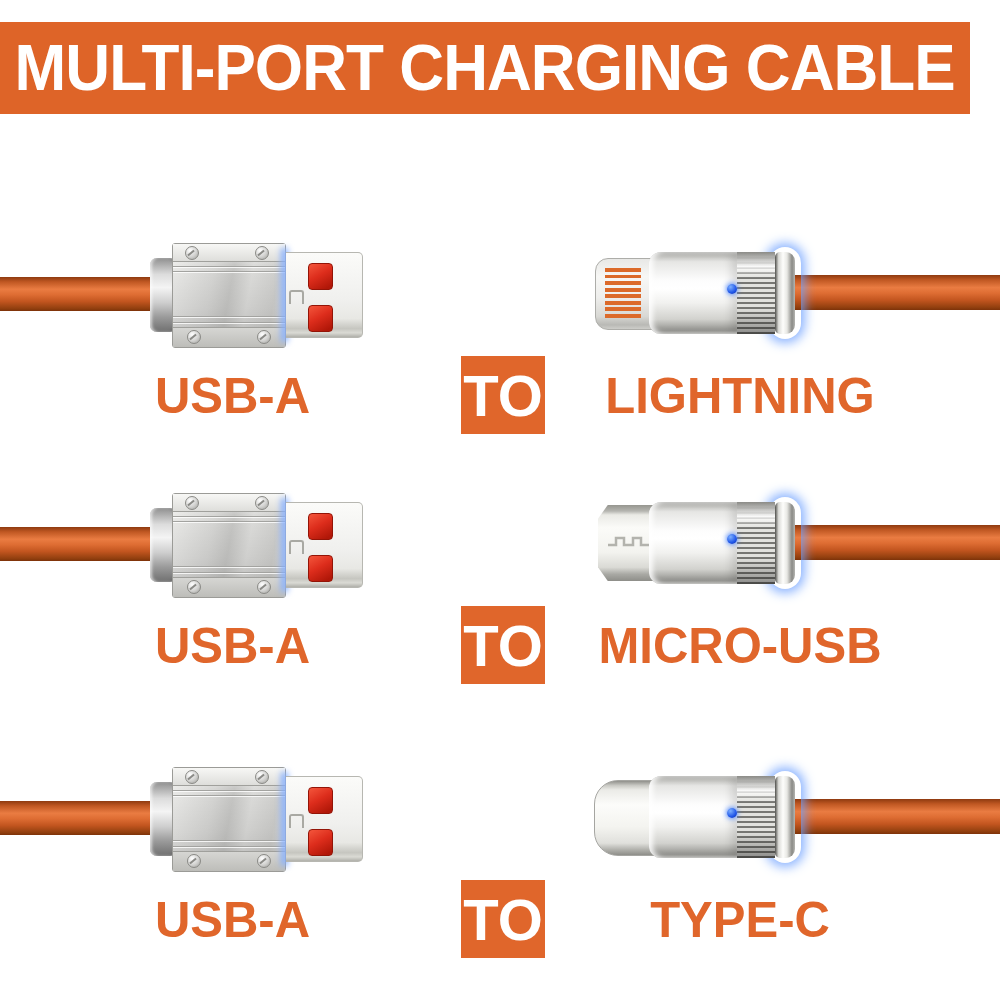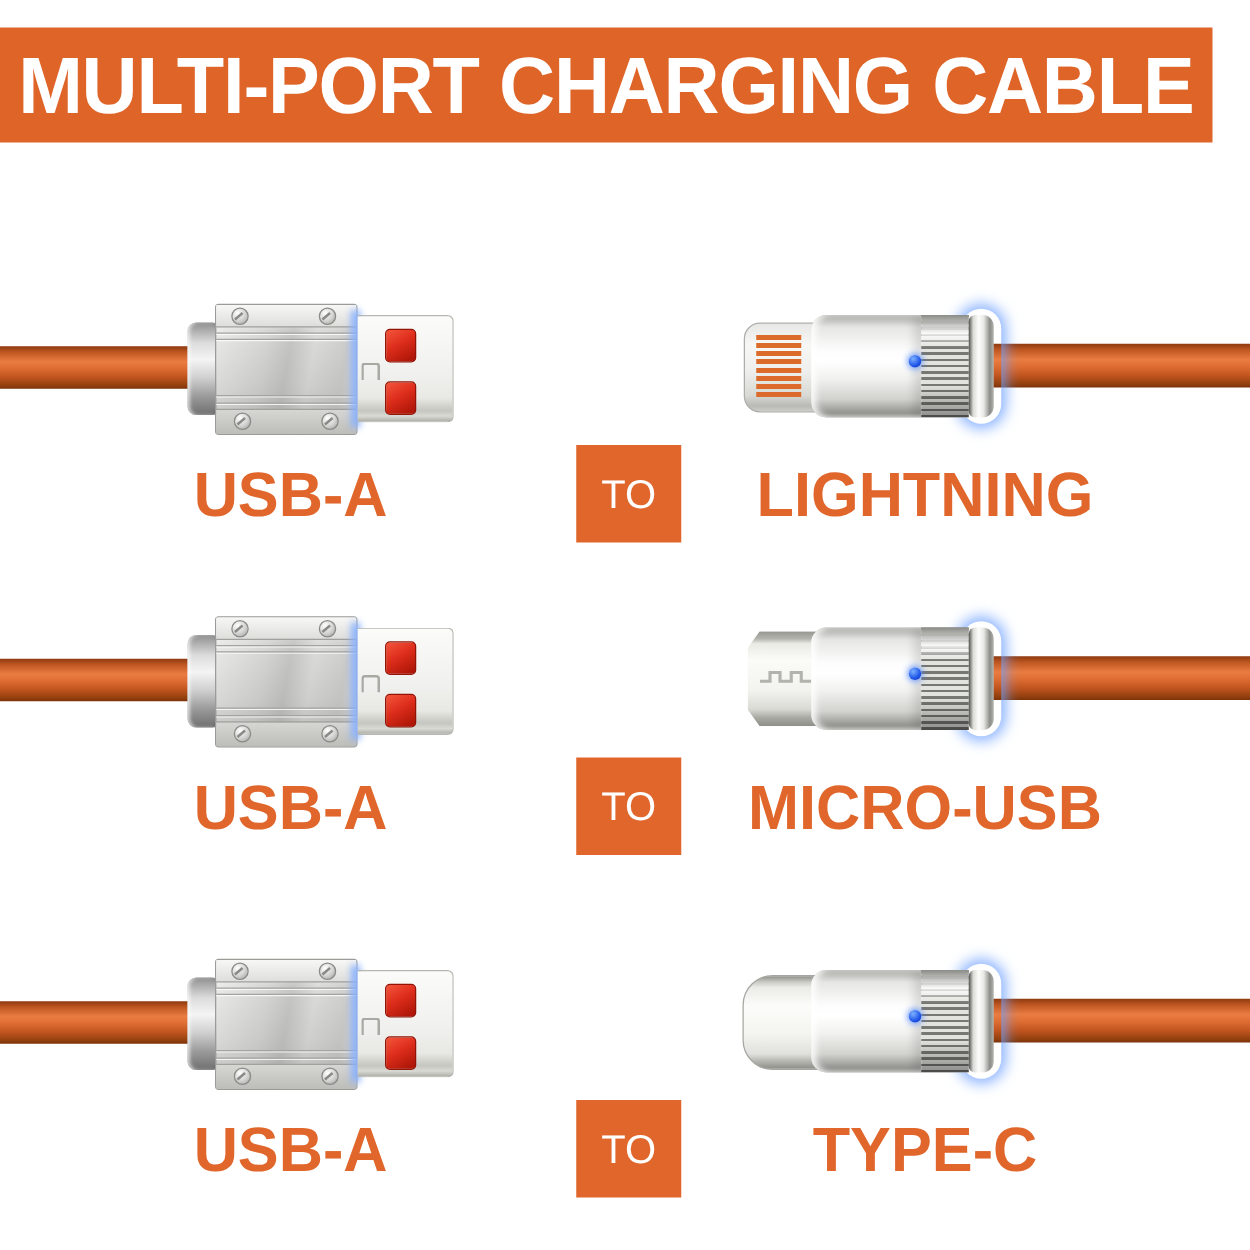--- a/index.html
+++ b/index.html
@@ -98,21 +98,21 @@
 
   
   .labels{position:absolute;left:0;top:128px;width:1000px;height:80px;}
   .lbl{position:absolute;top:0;height:80px;display:flex;align-items:center;
        justify-content:center;font-size:50px;font-weight:bold;color:#E0662B;
        transform:scaleX(.98);white-space:nowrap;}
   .lbl-left{left:40px;width:385px;}
   .lbl-right{left:550px;width:380px;}
   .to-badge{position:absolute;left:461px;top:0;width:84px;height:78px;background:#E0662B;
        color:#ffffff;display:flex;align-items:center;justify-content:center;
-       font-size:32px;font-weight:normal;}
+       font-size:58px;font-weight:bold;}
 </style>
 </head>
 <body>
 
 <div class="banner">
   <span class="banner-title">MULTI-PORT CHARGING CABLE</span>
 </div>
 
 <section class="row row-1">
   <div>

